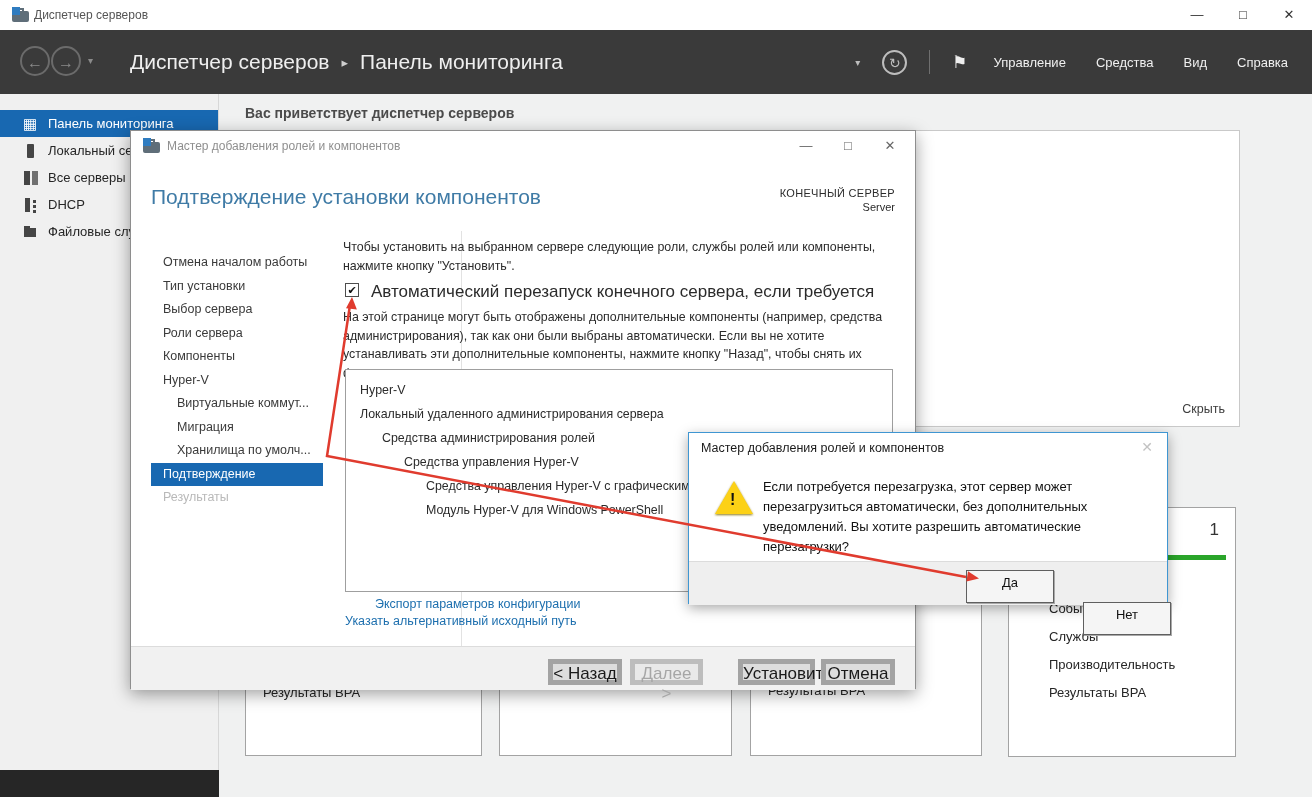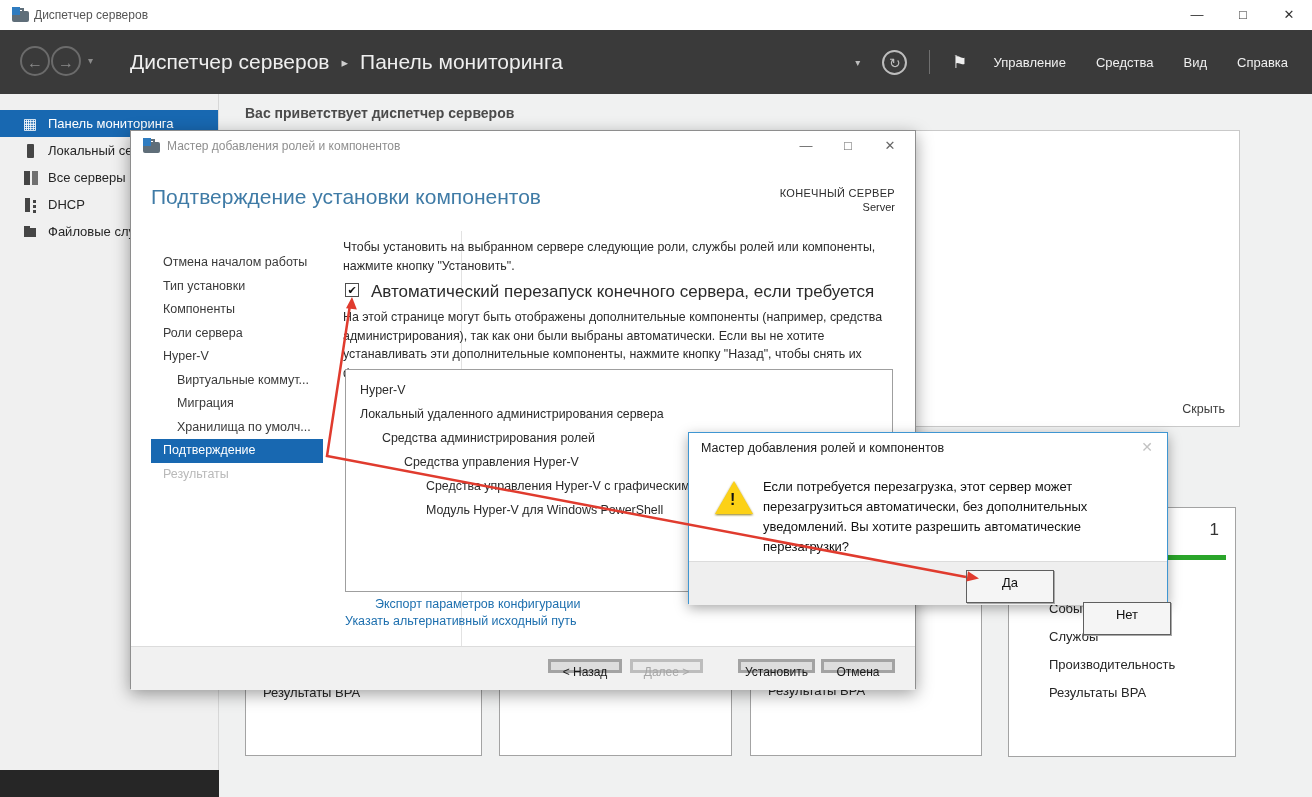--- a/index.html
+++ b/index.html
@@ -91,22 +91,22 @@
   .chk{position:absolute;left:214px;top:152px;width:14px;height:14px;border:1px solid #4d4d4d;background:#fff;
        font-size:11px;line-height:13px;text-align:center;color:#111;box-sizing:border-box;}
   .chk-label{position:absolute;left:240px;top:151px;font-size:17px;color:#2b2b2b;}
   .listbox{position:absolute;left:214px;top:238px;width:548px;height:223px;border:1px solid #9f9f9f;
            background:#fff;box-sizing:border-box;padding:8px 0 0 14px;overflow:hidden;}
   .lrow{height:24px;line-height:24px;font-size:12.4px;color:#2b2b2b;white-space:nowrap;}
   .ind1{padding-left:22px;}.ind2{padding-left:44px;}.ind3{padding-left:66px;}
   .wiz-link{position:absolute;left:214px;font-size:12.5px;color:#1d6fae;}
   .lk1{top:466px;margin-left:30px;}.lk2{top:483px;}
   .wiz-footer{position:absolute;left:0;top:515px;width:100%;height:44px;background:#f1f1f1;border-top:1px solid #dcdcdc;box-sizing:border-box;}
-  .wbtn{position:absolute;top:12px;height:14px;background:#dddddd;border:3px solid #a3a3a3;
-        font-size:12px;color:#1a1a1a;text-align:center;line-height:20px;box-sizing:border-box;}
+  .wbtn{position:absolute;top:12px;height:26px;background:#dddddd;border:5px solid #a3a3a3;
+        font-size:17px;color:#1a1a1a;text-align:center;line-height:20px;box-sizing:border-box;}
   .wbtn.dis{background:#e9e9e9;border-color:#bdbdbd;color:#a6a6a6;}
   .b-back{left:417px;width:74px;}
   .b-next{left:499px;width:73px;}
   .b-install{left:607px;width:77px;}
   .b-cancel{left:690px;width:74px;}
 
   
   .confirm{left:688px;top:432px;width:480px;height:172px;background:#fff;border:1px solid #3f96d2;
            box-sizing:border-box;box-shadow:0 4px 12px rgba(0,0,0,.35);z-index:30;}
   .cf-title{position:absolute;left:12px;top:8px;font-size:12.5px;color:#1a1a1a;}
@@ -245,22 +245,23 @@
     <div class="wiz-heading">Подтверждение установки компонентов</div>
     <div class="wiz-server">
       <div class="lbl">КОНЕЧНЫЙ СЕРВЕР</div>
       <div class="name">Server</div>
     </div>
     <div class="wiz-sep"></div>
 
     <div class="wiz-nav">
       <div class="wiz-nav-item">Отмена началом работы</div>
       <div class="wiz-nav-item">Тип установки</div>
+      <div class="wiz-nav-item">Выбор сервера</div>
+      <div class="wiz-nav-item">Роли сервера</div>
       <div class="wiz-nav-item">Компоненты</div>
-      <div class="wiz-nav-item">Роли сервера</div>
       <div class="wiz-nav-item">Hyper-V</div>
       <div class="wiz-nav-item sub">Виртуальные коммут...</div>
       <div class="wiz-nav-item sub">Миграция</div>
       <div class="wiz-nav-item sub">Хранилища по умолч...</div>
       <div class="wiz-nav-item sel">Подтверждение</div>
       <div class="wiz-nav-item dis">Результаты</div>
     </div>
 
     <div class="wiz-para p1">Чтобы установить на выбранном сервере следующие роли, службы ролей или компоненты, нажмите кнопку "Установить".</div>
 

